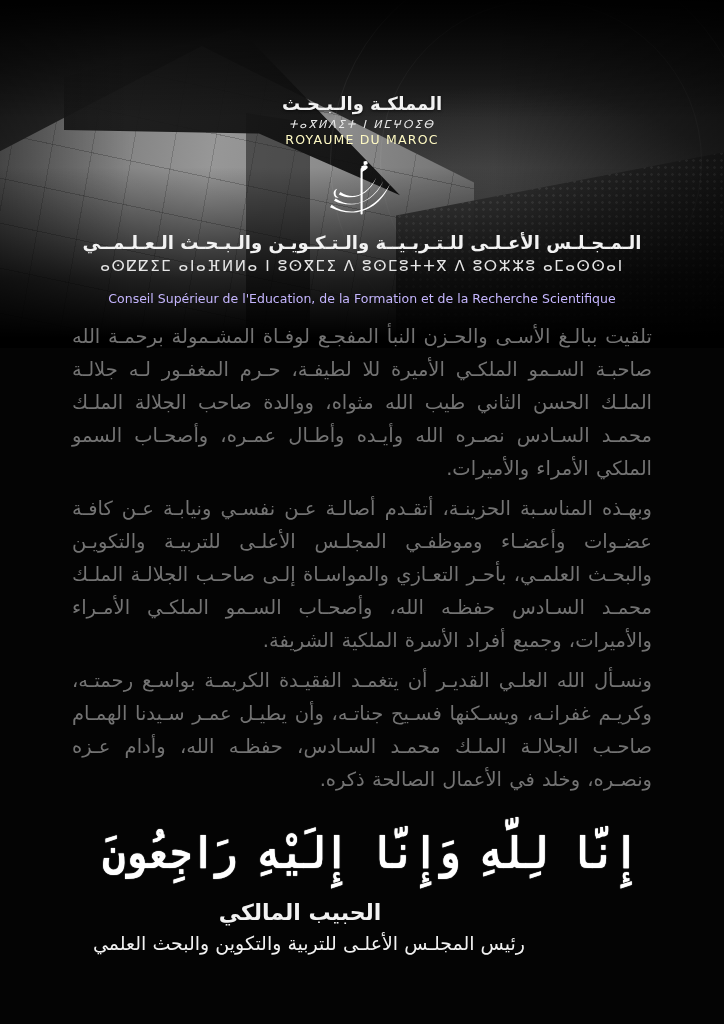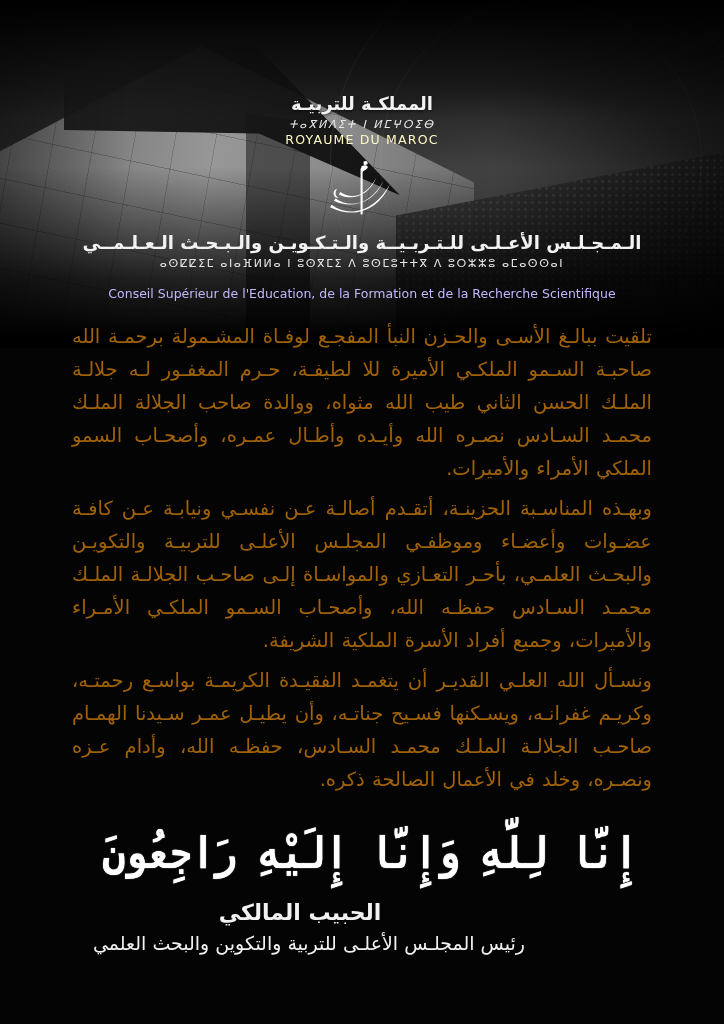--- a/index.html
+++ b/index.html
@@ -39,26 +39,26 @@
   .fade-bottom{background:linear-gradient(180deg,rgba(0,0,0,0) 48%,rgba(0,0,0,.78) 80%,#000 97%);}
   .fade-sides{background:linear-gradient(90deg,rgba(0,0,0,.35) 0,rgba(0,0,0,0) 18%,rgba(0,0,0,0) 68%,rgba(0,0,0,.5) 100%);}
   
   .header{position:absolute;top:94px;left:0;width:724px;text-align:center;z-index:5;}
   .kingdom-ar{font-size:18px;font-weight:bold;direction:rtl;line-height:1.15;
     text-shadow:0 1px 3px rgba(0,0,0,.6);}
   .kingdom-tif{font-size:11px;letter-spacing:2px;color:#e8e8e8;margin-top:3px;font-style:italic;}
   .kingdom-fr{font-size:12.5px;letter-spacing:1.2px;color:#fef9c3;margin-top:1px;}
   .logo-wrap{margin:13px auto 8px;width:90px;height:64px;}
   .council-ar{font-size:18px;font-weight:bold;direction:rtl;line-height:1.2;}
-  .council-tif{font-size:11px;letter-spacing:1.6px;color:#e6e6e6;margin-top:4px;}
+  .council-tif{font-size:15px;letter-spacing:1.6px;color:#e6e6e6;margin-top:4px;}
   .council-fr{font-size:12.5px;color:#c4b5fd;margin-top:16px;}
   
   .content{position:absolute;top:320px;left:72px;width:580px;z-index:5;}
   .para{direction:rtl;text-align:justify;font-size:19.5px;line-height:33px;
-    margin:0 0 7px;color:#a16207;word-spacing:1px;}
+    margin:0 0 7px;color:#737373;word-spacing:1px;}
   .calligraphy{position:absolute;top:806px;left:8px;width:724px;height:96px;z-index:5;
     display:flex;align-items:center;justify-content:center;direction:rtl;
     font-size:37px;font-weight:bold;transform-origin:center;color:#fff;
     text-shadow:0 0 1px #fff;font-family:Liberation Mono, monospace;}
   .calligraphy .inner{transform:scaleY(1.18);}
   .signature{position:absolute;top:898px;left:0;width:600px;text-align:center;z-index:5;direction:rtl;}
   .sig-name{font-size:22px;font-weight:bold;line-height:30px;}
   .sig-title{font-size:19px;line-height:30px;color:#f2f2f2;padding-left:18px;}
 </style>
 </head>
@@ -74,21 +74,21 @@
     <div class="canopy"></div>
     <div class="wing-right"></div>
     <div class="ring ring1"></div>
     <div class="ring ring2"></div>
     <div class="fade fade-sides"></div>
     <div class="fade fade-top"></div>
     <div class="fade fade-bottom"></div>
   </div>
 
   <div class="header">
-    <div class="kingdom-ar" lang="ar" dir="rtl">المملكـة للتربيـة</div>
+    <div class="kingdom-ar" lang="ar" dir="rtl">المملكـة والـبـحـث</div>
     <div class="kingdom-tif">ⵜⴰⴳⵍⴷⵉⵜ ⵏ ⵍⵎⵖⵔⵉⴱ</div>
     <div class="kingdom-fr">ROYAUME DU MAROC</div>
 
     <div class="logo-wrap">
       <svg viewBox="0 0 90 80" width="90" height="64" aria-hidden="true">
         <g fill="#ffffff">
 
           <path d="M47 2 q4 -2 5 1 q1 2 -2 3 q-3 1 -3 -1 z"></path>
           <path d="M44 8 q6 -3 8 0 q1 2 -2 4 l-5 3 z"></path>
 

